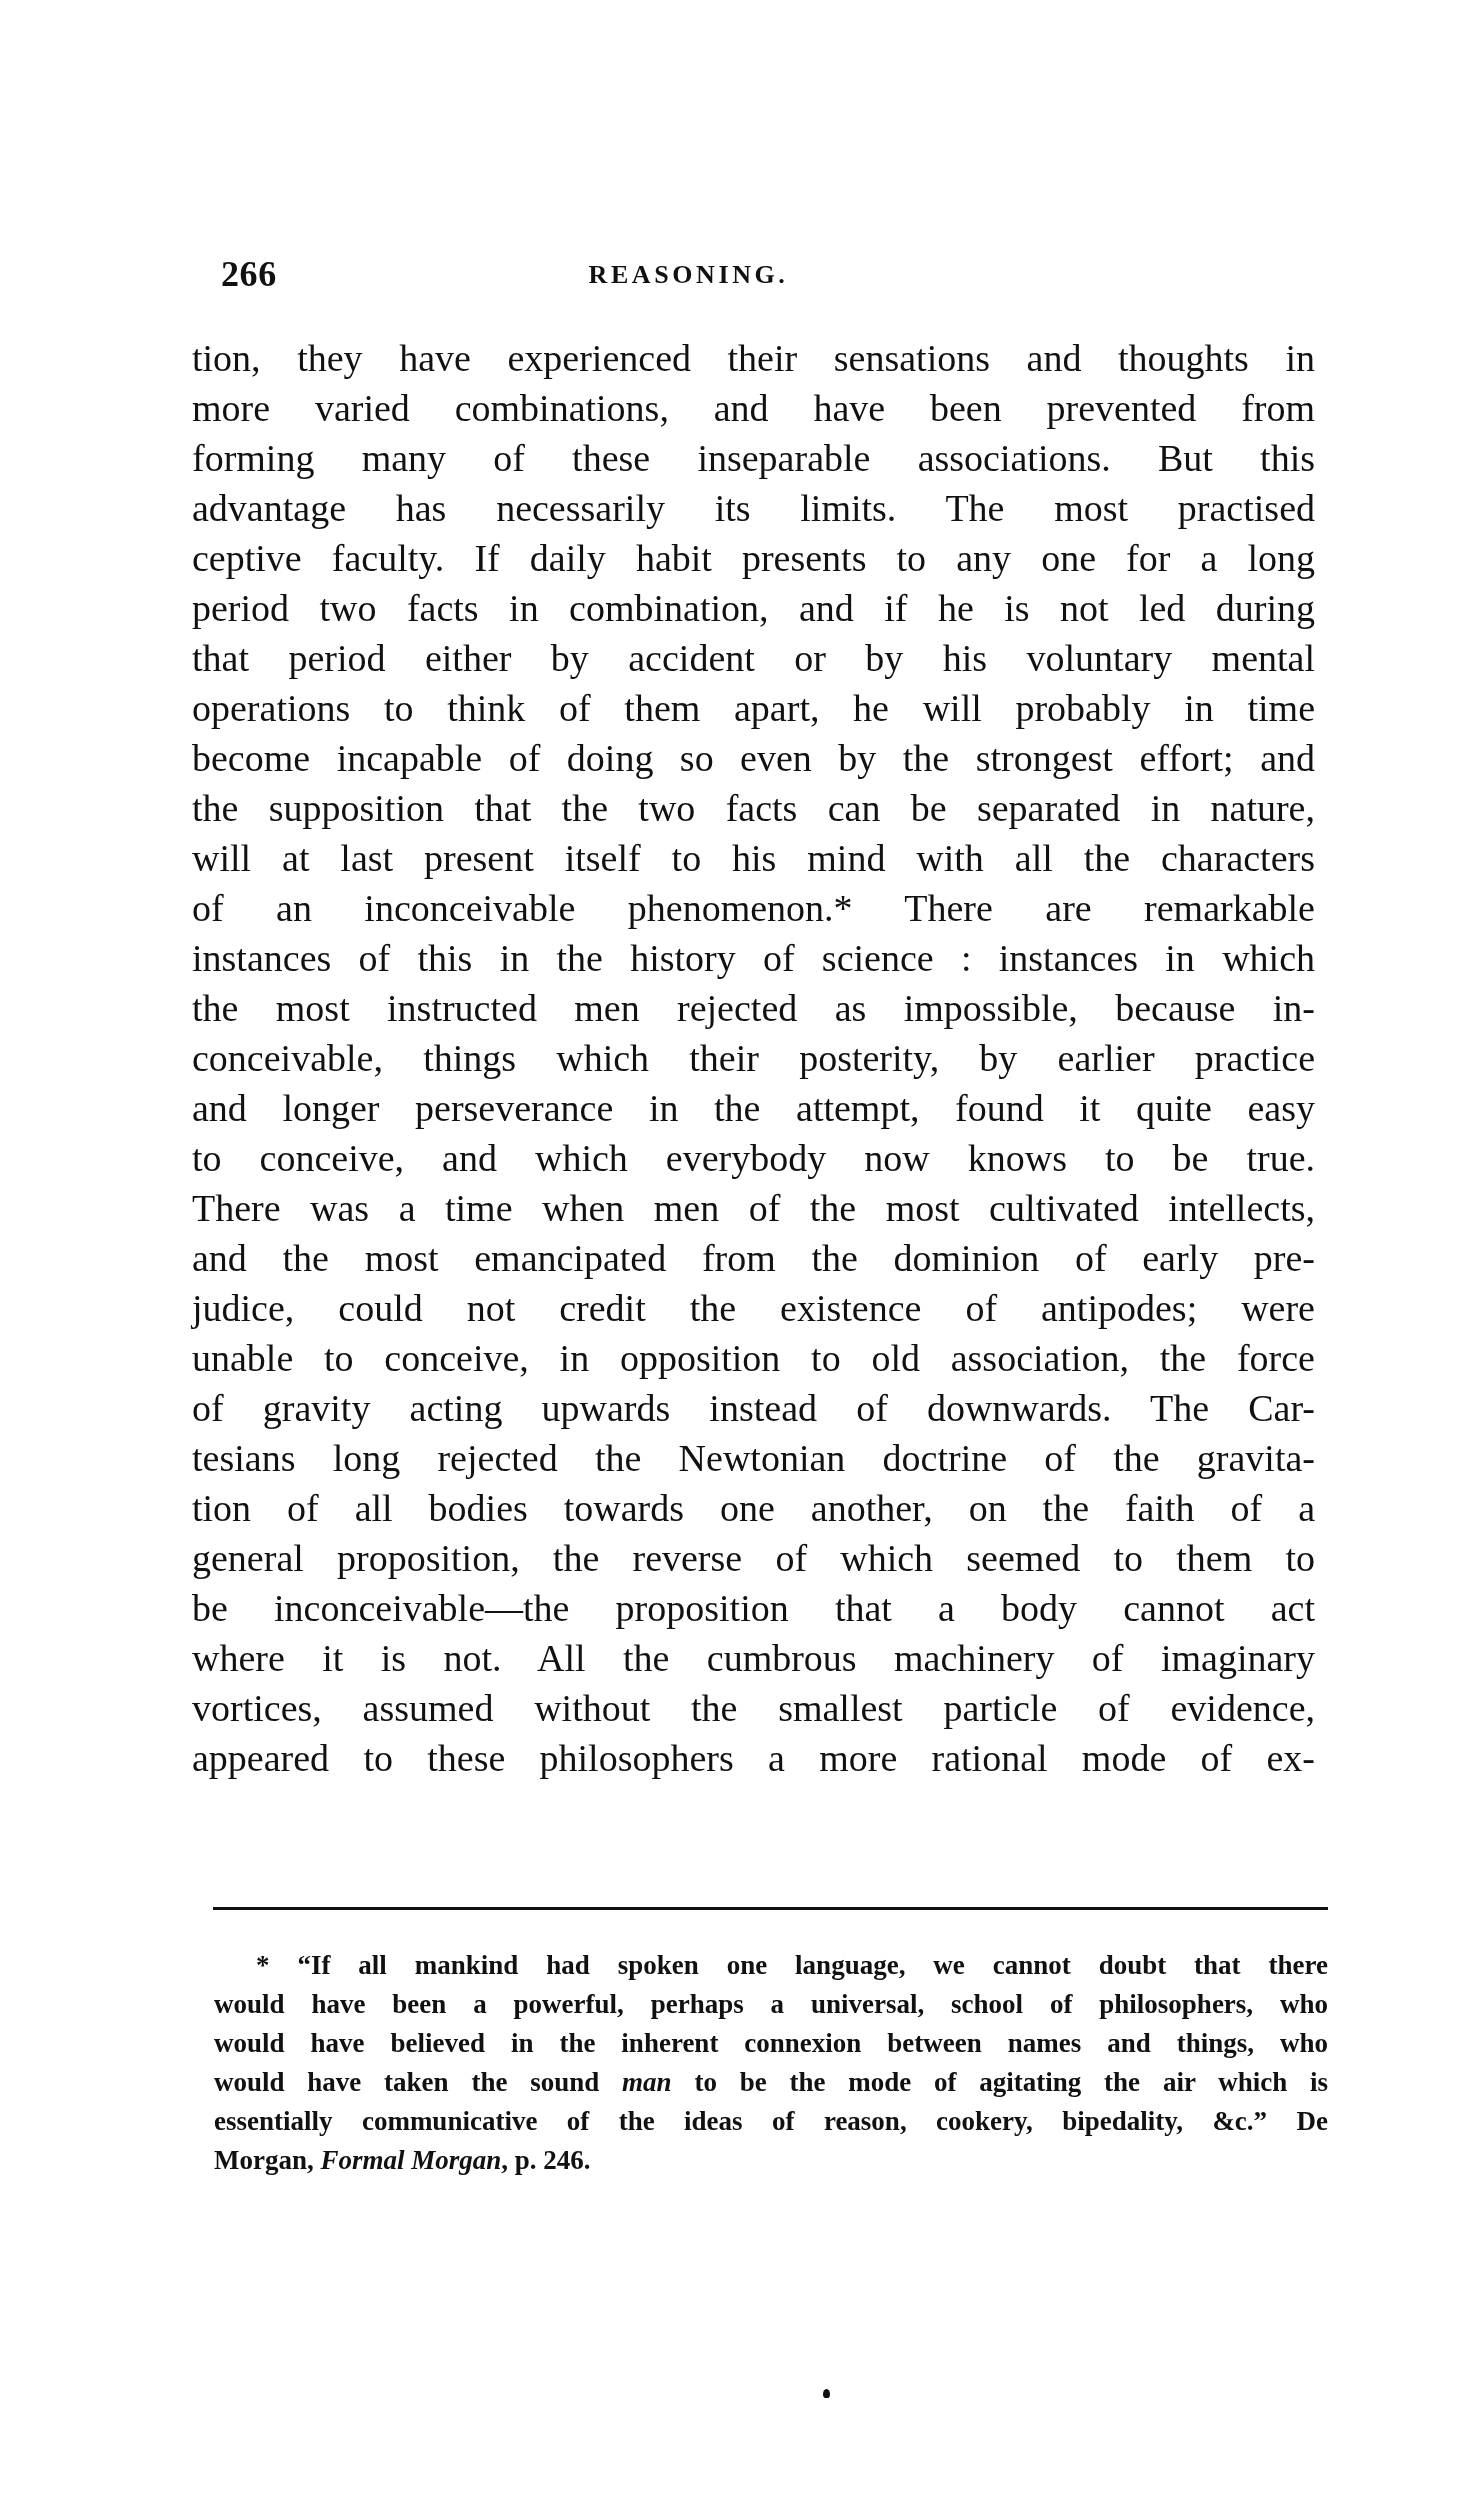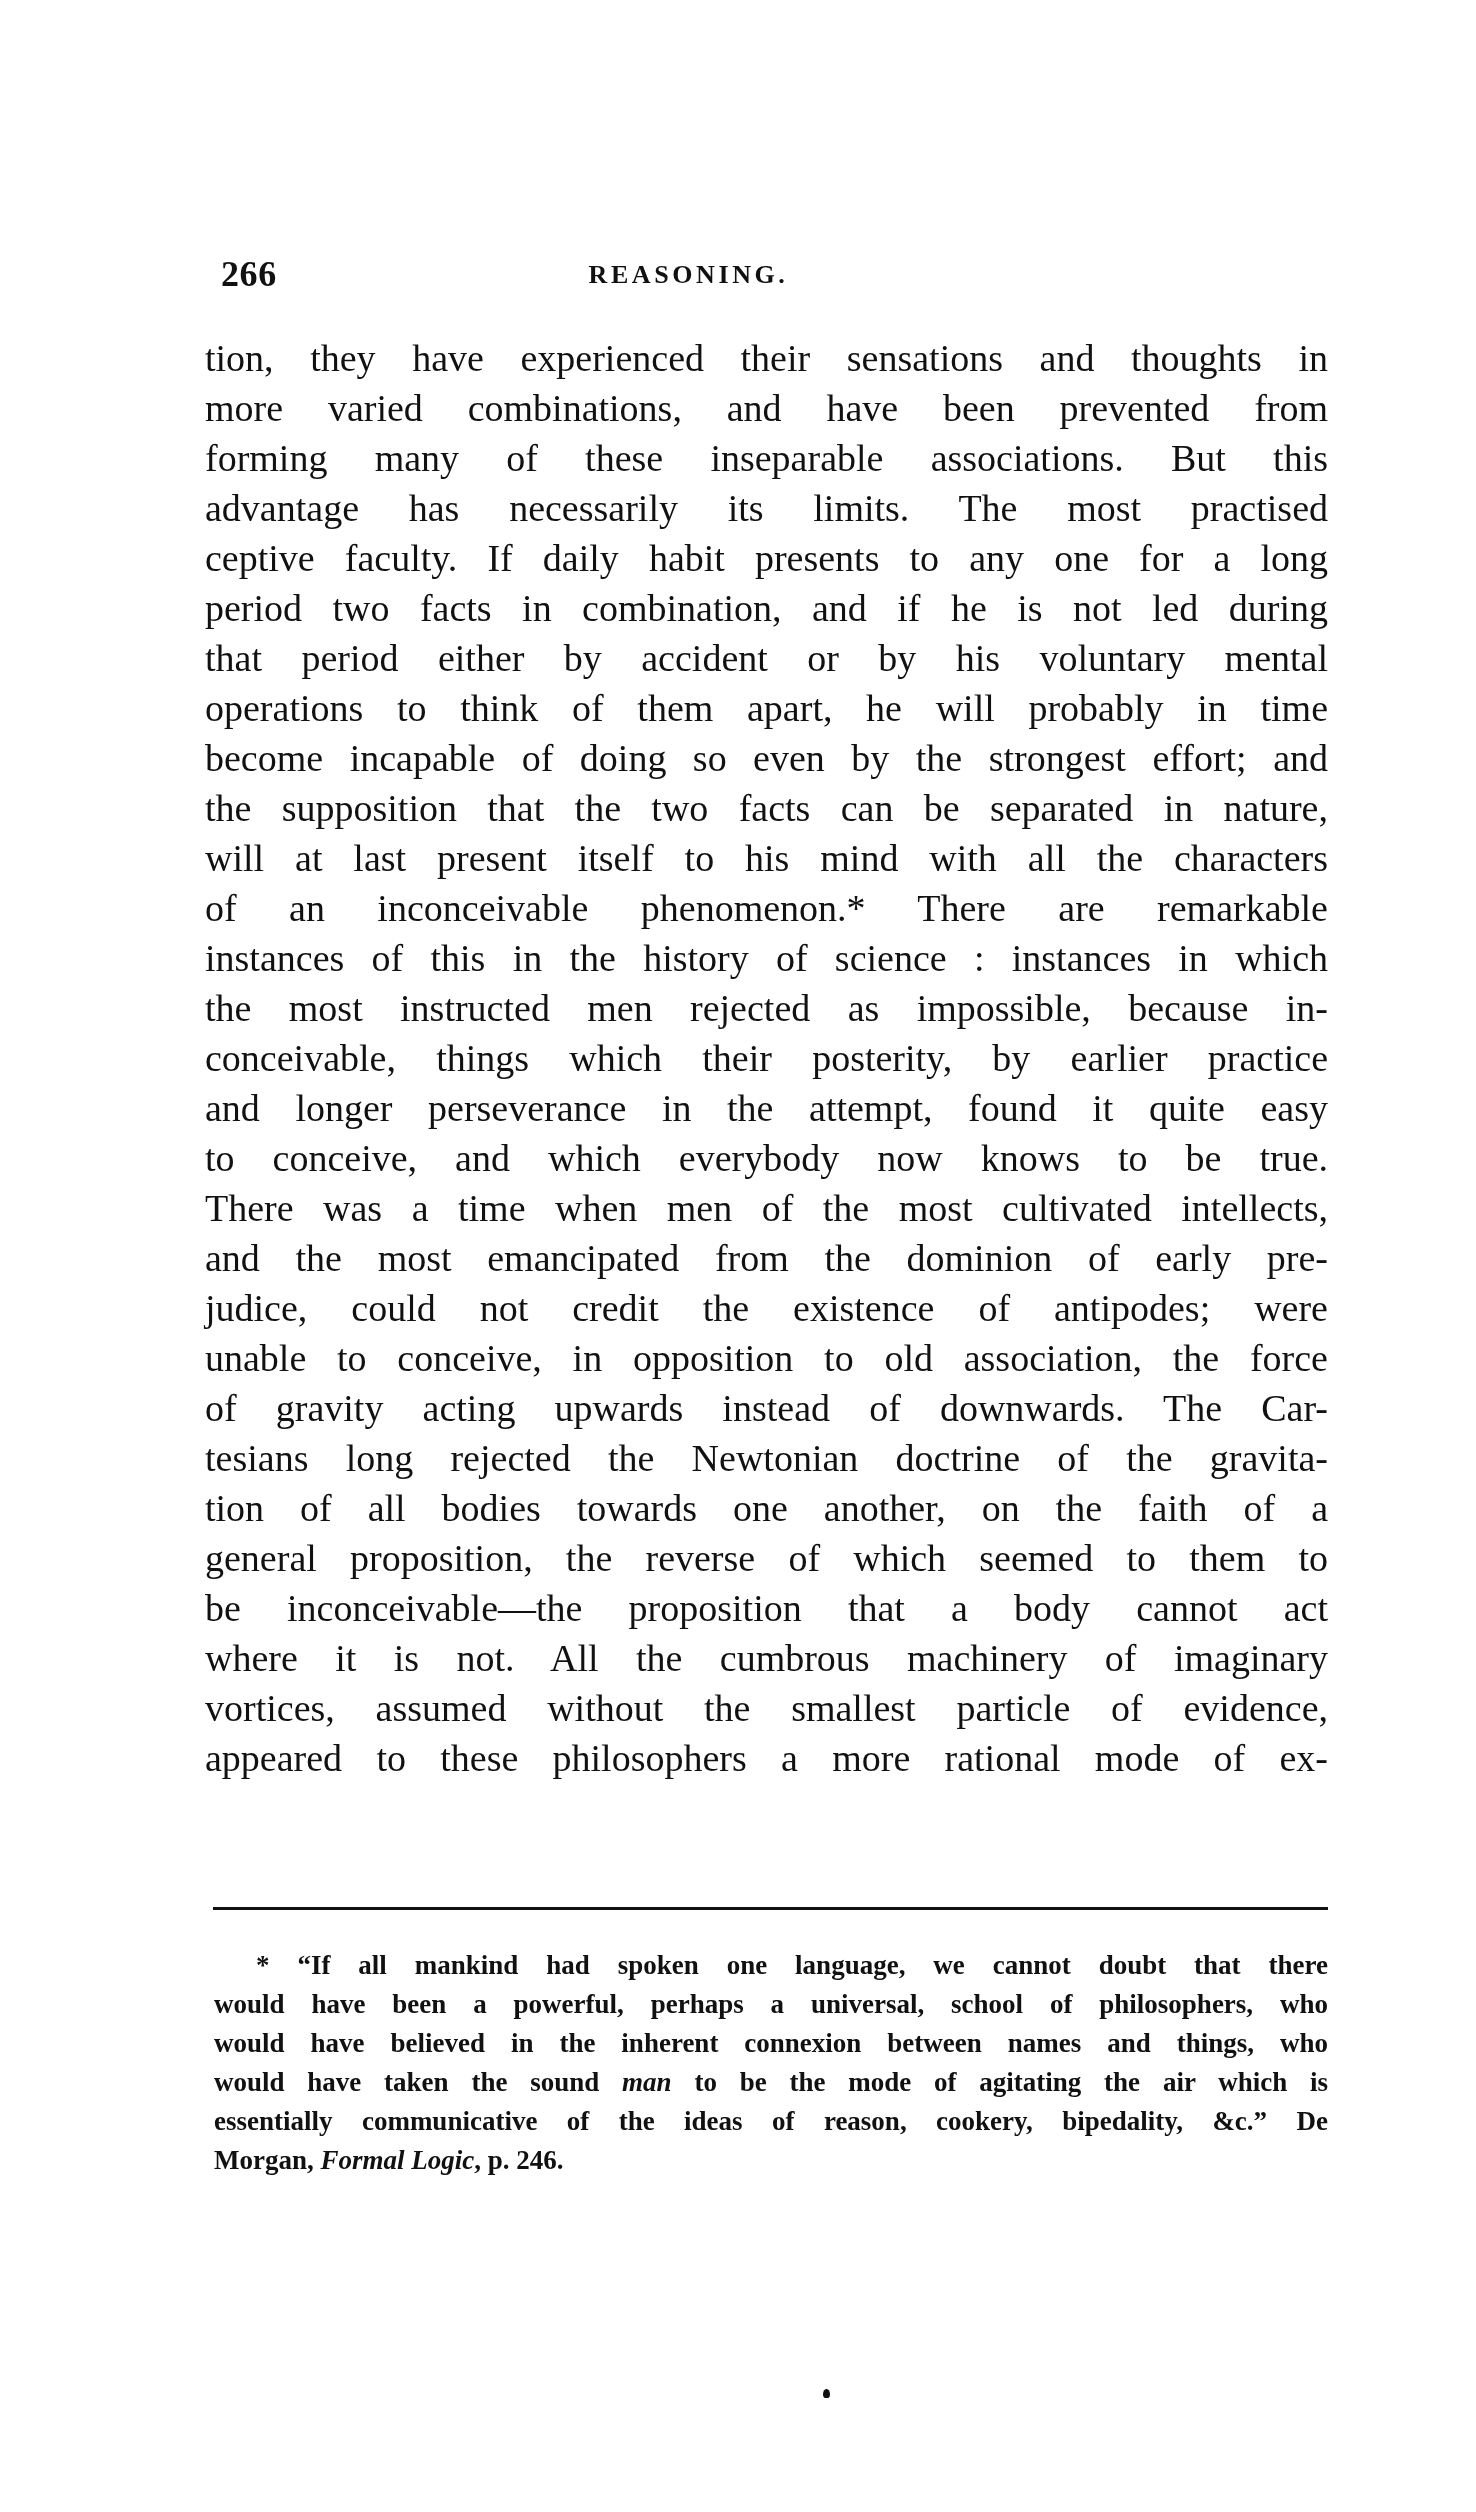--- a/index.html
+++ b/index.html
@@ -1,21 +1,21 @@
 <!DOCTYPE html>
 <html style="font-size:9.5px"><head>
 <meta charset="utf-8">
 <style>
   html, body { margin: 0; padding: 0; background: #ffffff; }
   body { width: 1477px; height: 2512px; position: relative; overflow: hidden; }
   .page { position: absolute; left: 0; top: 0; width: 1477px; height: 2512px; background: #fff; color: #111; }
   .running-head { position: absolute; left: 205px; top: 253px; width: 1122px; height: 42px; }
   .page-number { position: absolute; left: 16px; top: 0; font-family: "Liberation Serif", "DejaVu Serif", serif; font-size: 36px; font-weight: bold; letter-spacing: 0.6px; }
   .running-title { position: absolute; left: 0; right: 0; top: 7.1px; text-align: center; font-family: "Liberation Serif", "DejaVu Serif", serif; font-size: 26px; font-weight: bold; letter-spacing: 3.6px; padding-right: 155px; }
-  .body-text { position: absolute; left: 205px; top: 333px; width: 1123px; font-family: "Liberation Serif", "DejaVu Serif", serif; font-size: 38px; line-height: 50px; }
+  .body-text { position: absolute; left: 192px; top: 333px; width: 1123px; font-family: "Liberation Serif", "DejaVu Serif", serif; font-size: 38px; line-height: 50px; }
   .body-line { display: block; text-align: justify; text-align-last: justify; white-space: nowrap; height: 50px; overflow: visible; }
   .body-line span.inner { display: inline-block; width: 100%; text-align: justify; text-align-last: justify; white-space: normal; }
   .footnote-rule { position: absolute; left: 213px; top: 1907px; width: 1115px; height: 0; border-top: 3.6px solid #111; }
   .footnote { position: absolute; left: 214px; top: 1946px; width: 1114px; font-family: "Liberation Serif", "DejaVu Serif", serif; font-size: 27px; font-weight: bold; line-height: 39px; }
   .fn-line { display: block; height: 39px; }
   .fn-line span.inner { display: inline-block; width: 100%; text-align: justify; text-align-last: justify; }
   .fn-line.first span.inner { padding-left: 42px; box-sizing: border-box; }
   .fn-line.last span.inner { text-align-last: left; }
   .stray-mark { position: absolute; left: 823px; top: 2389px; width: 6.5px; height: 9px; border-radius: 50% 50% 50% 50% / 60% 60% 40% 40%; background: #111; }
   i { font-style: italic; }
@@ -63,18 +63,18 @@
   </div>
 
   <div class="footnote-rule"></div>
 
   <div class="footnote">
     <div class="fn-line first"><span class="inner"><span>*</span> <span>“If all mankind had spoken one language, we cannot doubt that there</span></span></div>
     <div class="fn-line"><span class="inner">would have been a powerful, perhaps a universal, school of philosophers, who</span></div>
     <div class="fn-line"><span class="inner">would have believed in the inherent connexion between names and things, who</span></div>
     <div class="fn-line"><span class="inner"><span>would have taken the sound </span><i>man</i><span> to be the mode of agitating the air which is</span></span></div>
     <div class="fn-line"><span class="inner">essentially communicative of the ideas of reason, cookery, bipedality, &amp;c.” De</span></div>
-    <div class="fn-line last"><span class="inner"><span>Morgan, </span><i>Formal Logic</i><span>, p. 246.</span></span></div>
+    <div class="fn-line last"><span class="inner"><span>Morgan, </span><i>Formal Morgan</i><span>, p. 246.</span></span></div>
   </div>
 
   <div class="stray-mark"></div>
 </div>
 
 
 </body></html>

